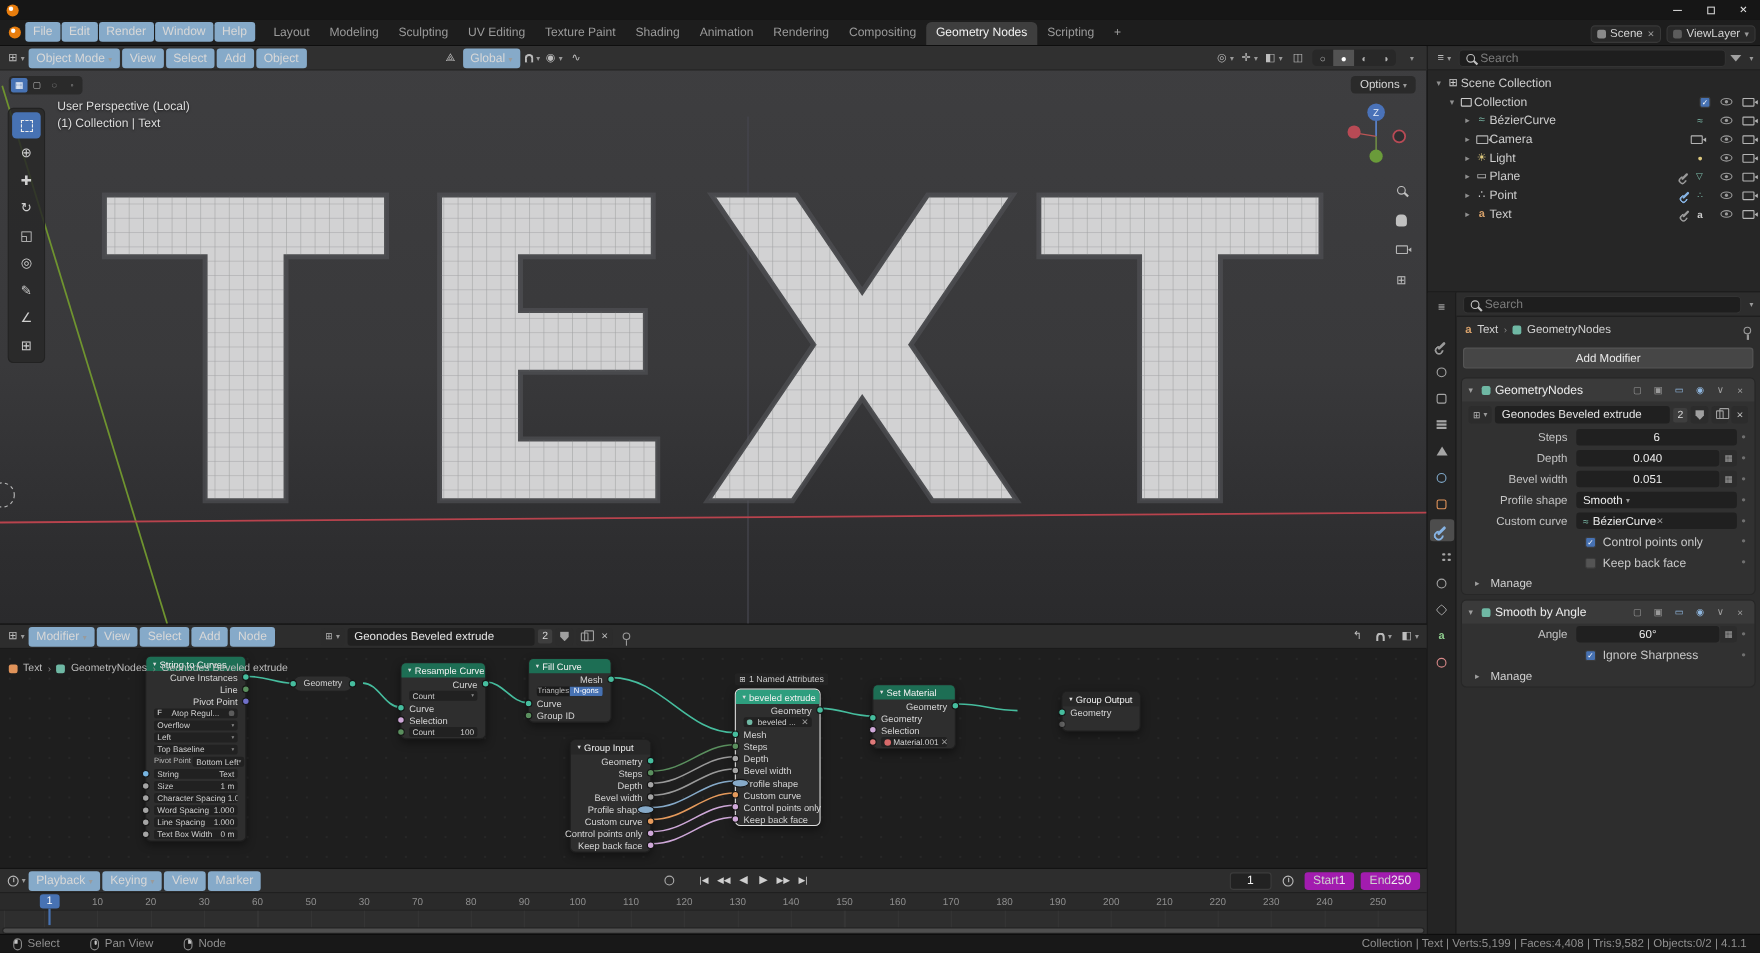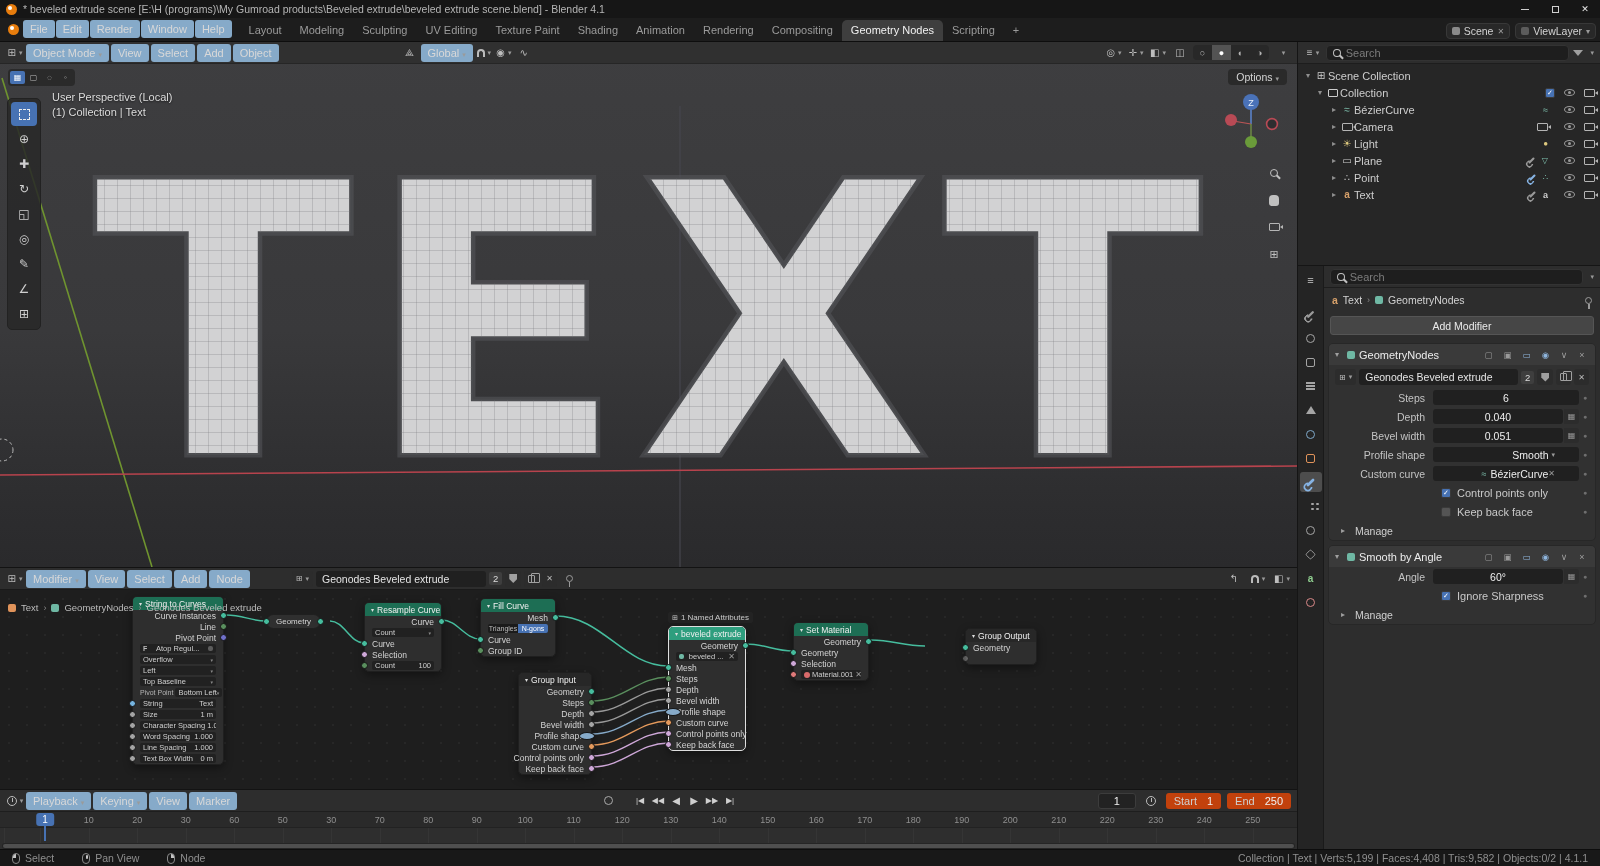--- a/index.html
+++ b/index.html
@@ -107,21 +107,21 @@
 .pgroup{display:flex;align-items:center;gap:3px;padding:4px 6px 3px}
 .gbtn{height:16px;background:#2c2c2c;border-radius:3px;display:flex;align-items:center;justify-content:center;padding:0 4px;color:#bbb;font-size:8px;flex:none}
 .gname{flex:1;height:16px;background:#202020;border-radius:3px;display:flex;align-items:center;gap:4px;padding:0 6px;color:#e4e4e4;font-size:10.5px;white-space:nowrap;overflow:hidden}
 .badge{background:#3e3e3e;border-radius:2px;padding:1px 4px;font-size:9.5px;color:#ddd}
 .i-shield{width:8px;height:9px;background:#a0a0a0;clip-path:polygon(0 0,100% 0,100% 55%,50% 100%,0 55%)}
 .i-copy{width:7px;height:8px;border:1px solid #a0a0a0;border-radius:1px;position:relative}
 .i-copy::before{content:"";position:absolute;left:2px;top:-3px;width:7px;height:8px;border:1px solid #a0a0a0;border-radius:1px}
 .prow{display:flex;align-items:center;height:19px;padding-right:4px}
 .plabel{width:104px;text-align:right;padding-right:8px;color:#c3c3c3;font-size:10.5px;flex:none;white-space:nowrap}
 .pfield{flex:1;height:15px;background:#202020;border-radius:3px;display:flex;align-items:center;justify-content:center;color:#ededed;font-size:10.5px;position:relative;min-width:0}
-.pfield.left{justify-content:flex-end;padding:0 24px}
+.pfield.left{justify-content:flex-start;padding:0 6px}
 .fextra{width:15px;height:15px;background:#2c2c2c;border-radius:0 3px 3px 0;margin-left:1px;display:flex;align-items:center;justify-content:center;color:#9a9a9a;font-size:8px;flex:none}
 .pdot{width:12px;text-align:center;color:#6f6f6f;font-size:7px;flex:none}
 .pcheckrow{display:flex;align-items:center;height:19px;padding-left:112px;gap:6px;position:relative}
 .pcheckrow .pdot{position:absolute;right:4px}
 .manage{height:19px;display:flex;align-items:center;gap:6px;padding-left:12px;color:#d0d0d0;font-size:10.5px}
 .fx{color:#9a9a9a;font-size:8px}
 
 
 #node-editor{position:absolute;top:567px;left:0;width:1297px;height:222px;background:#1e1e1e;border-top:1px solid #131313}
 #ne-header{height:22px;background:#2d2d2d;display:flex;align-items:center;gap:2px;padding:0 6px;border-bottom:1px solid #1a1a1a}
@@ -154,21 +154,21 @@
 .fico{color:#bbb;font-size:7px;font-weight:bold}
 
 
 #timeline{position:absolute;top:789px;left:0;width:1297px;height:60px;background:#2b2b2b;border-top:1px solid #131313}
 #tl-header{height:22px;background:#2d2d2d;display:flex;align-items:center;gap:2px;padding:0 6px;border-bottom:1px solid #1e1e1e}
 .tl-center{position:absolute;left:600px;display:flex;align-items:center;gap:2px}
 .tbtn{width:16px;height:16px;display:flex;align-items:center;justify-content:center;color:#cfcfcf;font-size:8px;border-radius:3px}
 .tbtn.play{font-size:10px}
 .tl-right{margin-left:auto;display:flex;align-items:center;gap:6px}
 .framefield{width:38px;height:16px;background:#222;border:1px solid #3c3c3c;border-radius:3px;display:flex;align-items:center;justify-content:center;color:#f0f0f0}
-.sefield{height:16px;background:#c2410c;border-radius:3px;display:flex;align-items:center;gap:10px;padding:0 8px;color:#cfcfcf}
+.sefield{height:16px;background:#a21caf;border-radius:3px;display:flex;align-items:center;gap:0;padding:0 8px;color:#cfcfcf}
 .sefield b{font-weight:normal;color:#f0f0f0}
 #tl-strip{position:relative;height:38px}
 #tl-ruler{position:relative;height:16px;background:#2a2a2a;border-bottom:1px solid #222}
 .rnum{position:absolute;bottom:2px;transform:translateX(-50%);font-size:9px;color:#8f8f8f}
 #tl-track{position:absolute;top:16px;left:0;right:0;bottom:0;background:#2e2e2e;background-image:repeating-linear-gradient(90deg,#353535 0 1px,transparent 1px 48.5px);background-position:40px 0}
 #playhead-badge{position:absolute;left:45px;top:1px;transform:translateX(-50%);background:#4772b3;color:#fff;border-radius:3px;height:13px;line-height:13px;padding:0 6px;font-size:10px;z-index:3}
 #playhead-line{position:absolute;left:44px;top:14px;bottom:9px;width:2px;background:#4772b3;z-index:2}
 #tl-scroll{position:absolute;left:2px;right:2px;bottom:1px;height:6px;background:#252525;border-radius:3px}
 #tl-scroll::after{content:"";position:absolute;inset:1px;background:#4f4f4f;border-radius:3px}
 .i-clock{width:10px;height:10px;border:1.4px solid #bbb;border-radius:50%;position:relative}
@@ -185,21 +185,20 @@
 .mi.r::before{right:0;top:0;width:3px;height:4px;border-radius:0 3px 0 0}
 .stats{margin-left:auto;white-space:nowrap}
 .funnel{width:0;height:0;border-left:5px solid transparent;border-right:5px solid transparent;border-top:6px solid #a0a0a0}
 .i-magnet{width:8px;height:8px;border:2px solid #bbb;border-bottom:none;border-radius:5px 5px 0 0}
 </style>
 </head>
 <body>
 
 <div id="titlebar">
   <span class="blogo"></span>
-  <span>* beveled extrude scene [E:\H (programs)\My Gumroad products\Beveled extrude\beveled extrude scene.blend] - Blender 4.1</span>
   <div class="wctl">
     <span class="wbtn">
         <span class="i-min"></span>
       </span>
     <span class="wbtn">
         <span class="i-max"></span>
       </span>
     <span class="wbtn">
         <span class="i-close">✕</span>
       </span>

